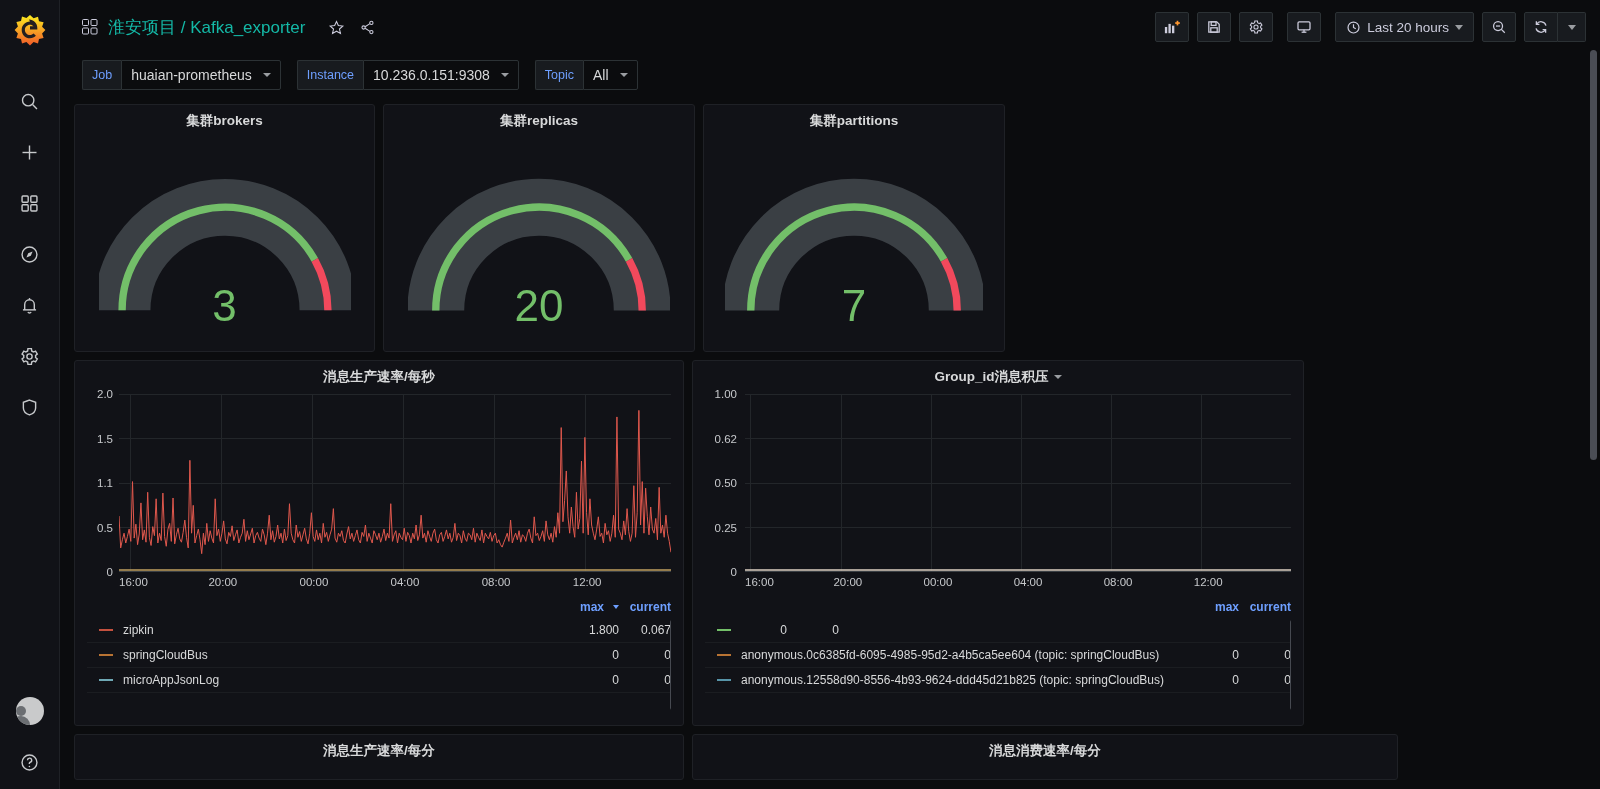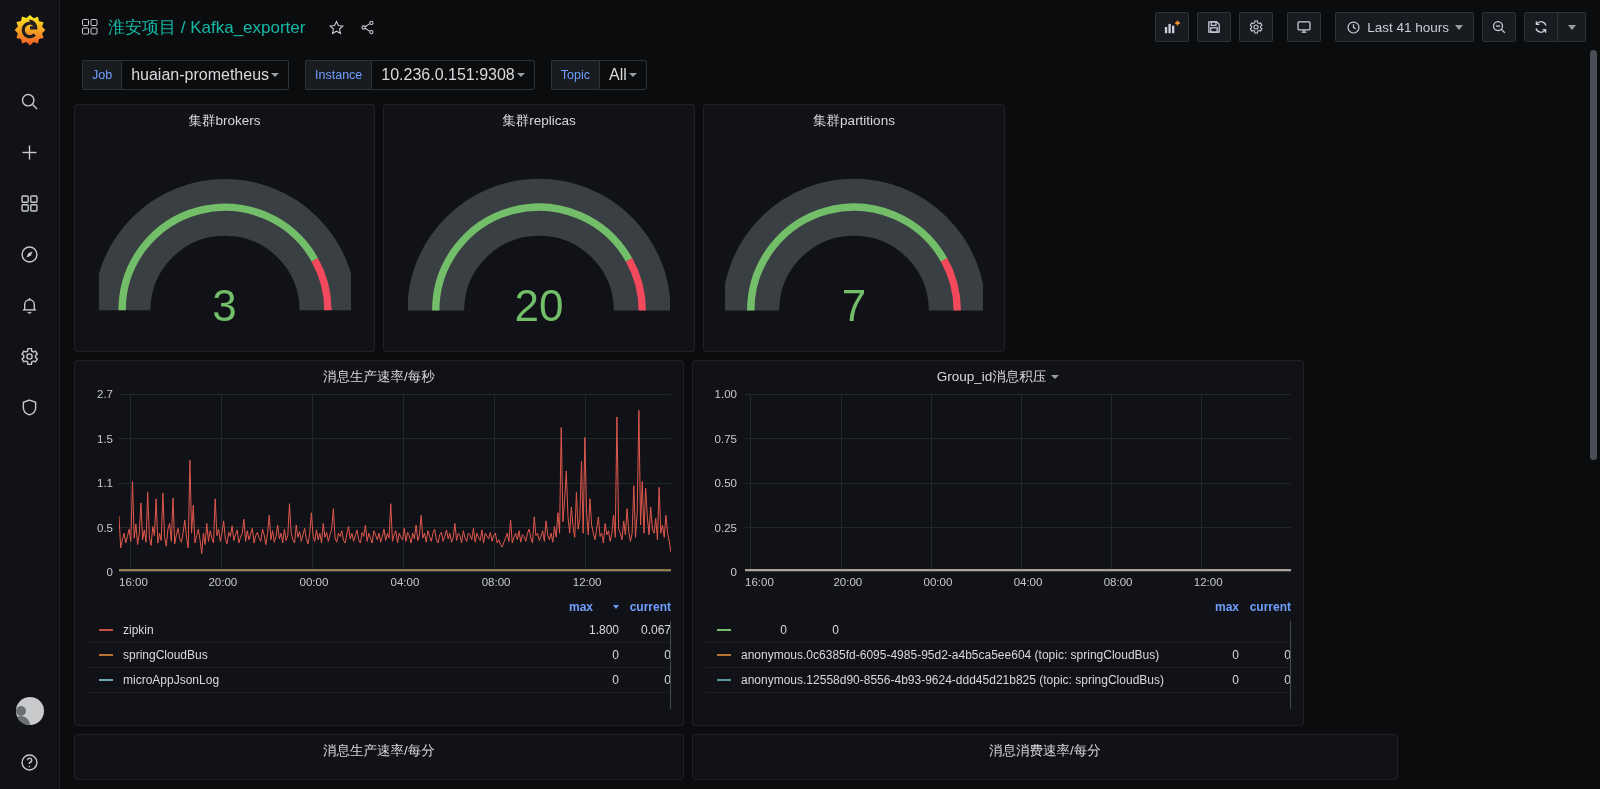--- a/index.html
+++ b/index.html
@@ -61,34 +61,34 @@
   
   .varbar { display:flex; align-items:center; gap: 0; padding: 6px 0 10px 22px; }
   .var-group { display:flex; align-items:stretch; margin-right: 16px; }
   .var-label {
     background:#181b1f; border:1px solid #2c3235; border-right:none;
     border-radius: 2px 0 0 2px; color:#6e9fff; font-size: 12.5px;
     display:flex; align-items:center; padding: 0 9px; height: 30px; white-space:nowrap;
   }
   .var-value {
     background:#0b0c0e; border:1px solid #2c3235; border-radius: 0 2px 2px 0;
-    color:#d8d9da; font-size: 16px; height:30px; display:flex; align-items:center;
-    gap: 2px; padding: 0 9px; cursor:pointer; white-space:nowrap;
+    color:#d8d9da; font-size: 14px; height:30px; display:flex; align-items:center;
+    gap: 11px; padding: 0 9px; cursor:pointer; white-space:nowrap;
   }
   .var-value .vchev { width:0;height:0;border-left:4px solid transparent;border-right:4px solid transparent;border-top:4px solid #9a9da1; }
 
   
   .dash-scroll { position:absolute; top:104px; left:0; right:0; bottom:0; overflow:hidden; padding: 0 14px 0 14px; }
   .row { display:flex; gap: 8px; margin-bottom: 8px; }
   .panel {
     background:#111217; border:1px solid #1f2126; border-radius: 3px;
     display:flex; flex-direction:column; position:relative;
   }
   .panel-title {
-    text-align:right; font-size: 13.5px; font-weight:400; color:#d8d9da;
+    text-align:right; font-size: 13.5px; font-weight:700; color:#d8d9da;
     padding: 7px 0 2px 0; display:flex; align-items:center; justify-content:center; gap:5px;
   }
   .panel-title .tchev { width:0;height:0;border-left:4px solid transparent;border-right:4px solid transparent;border-top:4px solid #9a9da1; }
 
   
   .gauge-panel { width: 301px; height: 248px; }
   .gauge-wrap { flex:1; display:flex; align-items:center; justify-content:center; position:relative; }
   .gauge-value { position:absolute; font-size: 44px; font-weight: 500; color:#73bf69; left:50%; transform:translateX(-50%); bottom: 20px; }
 
   
@@ -101,21 +101,21 @@
   .gridline-v { position:absolute; top:0; bottom:0; width:1px; background:#23262a; }
   .xaxis { position:absolute; left:32px; right:0; bottom:0; height:20px; }
   .xtick { position:absolute; font-size:11.5px; color:#c7c9cc; top:2px; }
   .spark { position:absolute; left:0; right:0; bottom:0; top:0; }
   .zeroline { position:absolute; left:0; right:0; bottom:0; height:2px; background:#c0a060; opacity:.75; }
 
   
   .legend { margin: 4px 12px 0 12px; position:relative; overflow:hidden; flex:1; }
   .legend-head { display:flex; justify-content:flex-end; gap:0; padding: 2px 0 4px 0; }
   .legend-head span { font-size:12px; color:#6e9fff; font-weight:700; text-align:right; }
-  .lh-max { width: 58px; display:flex; align-items:center; justify-content:flex-end; gap:20px;}
+  .lh-max { width: 58px; display:flex; align-items:center; justify-content:flex-end; gap:9px;}
   .lh-cur { width: 52px; }
   .lh-max .lchev { width:0;height:0;border-left:3.5px solid transparent;border-right:3.5px solid transparent;border-top:4px solid #6e9fff; }
   .legend-row {
     display:flex; align-items:center; height: 25px; font-size: 12px; color:#d8d9da;
     border-bottom:1px solid #1b1d21;
   }
   .lg-swatch { width: 14px; height: 2px; margin: 0 10px 0 12px; flex:0 0 14px; }
   .lg-name { flex:1; white-space:nowrap; overflow:hidden; text-overflow:ellipsis; }
   .lg-max { width:58px; text-align:right; }
   .lg-cur { width:52px; text-align:right; }
@@ -270,21 +270,21 @@
               <rect x="2.5" y="3.5" width="15" height="10" rx="1.5"></rect>
               <line x1="7" y1="16.5" x2="13" y2="16.5"></line>
               <line x1="10" y1="13.5" x2="10" y2="16.5"></line>
             </svg>
         </div>
         <div class="tbtn time-btn" style="margin-left:6px;">
           <svg viewBox="0 0 20 20" style="width:15px;height:15px;">
               <circle cx="10" cy="10" r="7.3"></circle>
               <polyline points="10,5.6 10,10 13,11.8"></polyline>
             </svg>
-          <span class="label">Last 41 hours</span>
+          <span class="label">Last 20 hours</span>
           <span class="chev"></span>
         </div>
         <div class="tbtn" title="Zoom out time range">
           <svg viewBox="0 0 20 20">
               <circle cx="8.8" cy="8.8" r="5.6"></circle>
               <line x1="13" y1="13" x2="17.2" y2="17.2"></line>
               <line x1="6.2" y1="8.8" x2="11.4" y2="8.8"></line>
             </svg>
         </div>
         <div class="refresh-group">
@@ -366,21 +366,21 @@
           </div>
         </div>
       </div>
 
       <div class="row">
 
         <div class="panel ts-panel">
           <div class="panel-title">消息生产速率/每秒</div>
           <div class="plot">
             <div class="yaxis">
-              <div class="ytick" style="top:0%">2.7</div>
+              <div class="ytick" style="top:0%">2.0</div>
               <div class="ytick" style="top:25%">1.5</div>
               <div class="ytick" style="top:50%">1.1</div>
               <div class="ytick" style="top:75%">0.5</div>
               <div class="ytick" style="top:100%">0</div>
             </div>
             <div class="plotarea">
               <div class="gridline-h" style="top:0%"></div>
               <div class="gridline-h" style="top:25%"></div>
               <div class="gridline-h" style="top:50%"></div>
               <div class="gridline-h" style="top:75%"></div>
@@ -435,21 +435,21 @@
         </div>
 
         <div class="panel ts-panel" style="width:612px;">
           <div class="panel-title">
             <span>Group_id消息积压</span>
             <span class="tchev"></span>
           </div>
           <div class="plot">
             <div class="yaxis" style="width:36px;">
               <div class="ytick" style="top:0%">1.00</div>
-              <div class="ytick" style="top:25%">0.75</div>
+              <div class="ytick" style="top:25%">0.62</div>
               <div class="ytick" style="top:50%">0.50</div>
               <div class="ytick" style="top:75%">0.25</div>
               <div class="ytick" style="top:100%">0</div>
             </div>
             <div class="plotarea" style="left:40px;">
               <div class="gridline-h" style="top:0%"></div>
               <div class="gridline-h" style="top:25%"></div>
               <div class="gridline-h" style="top:50%"></div>
               <div class="gridline-h" style="top:75%"></div>
               <div class="gridline-v" style="left:1%"></div>

